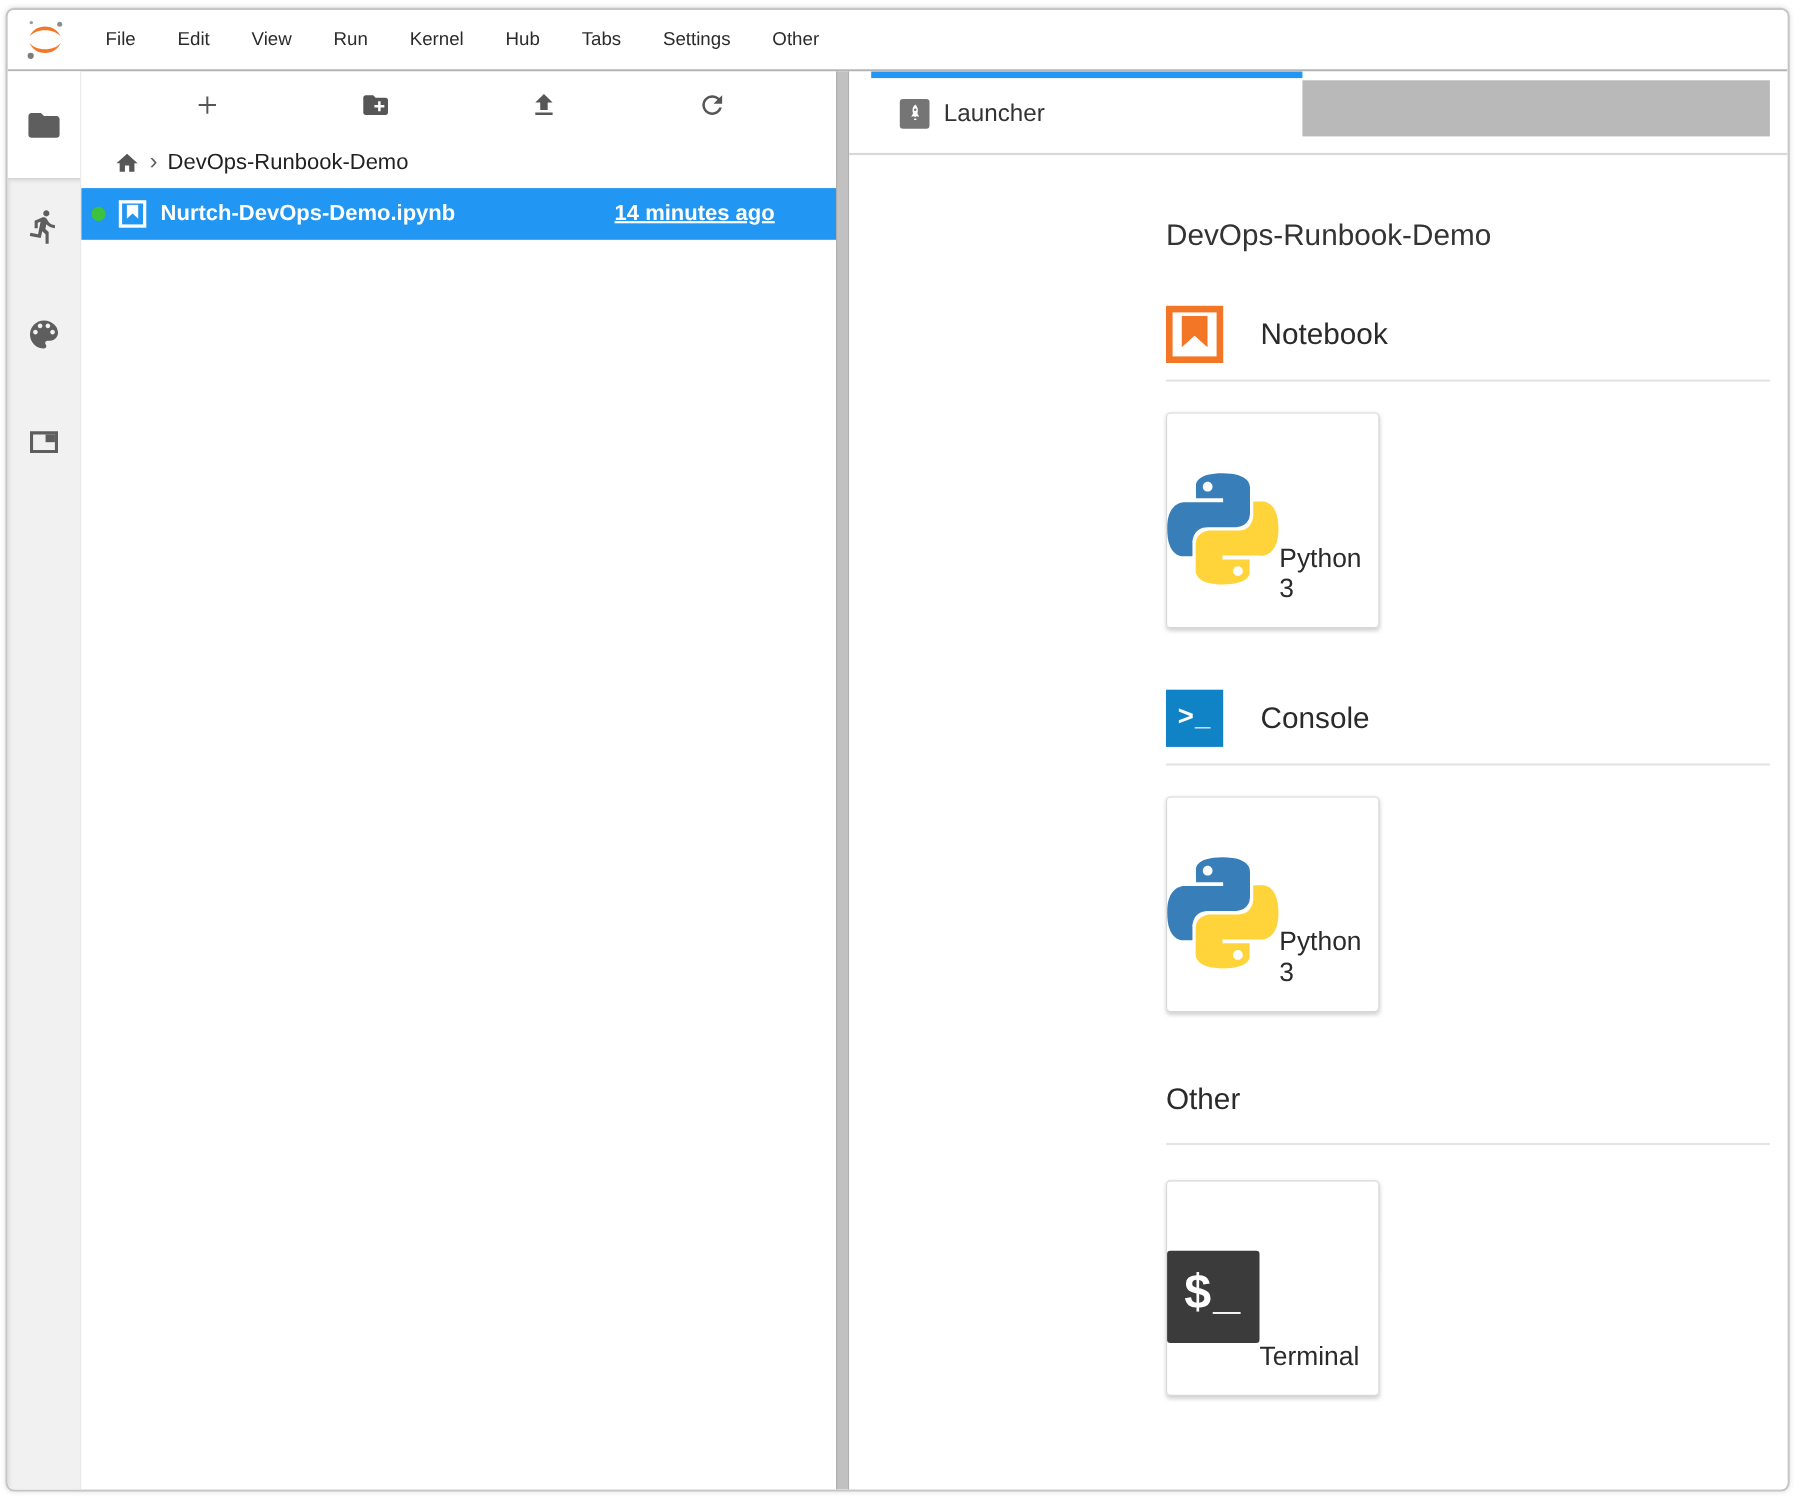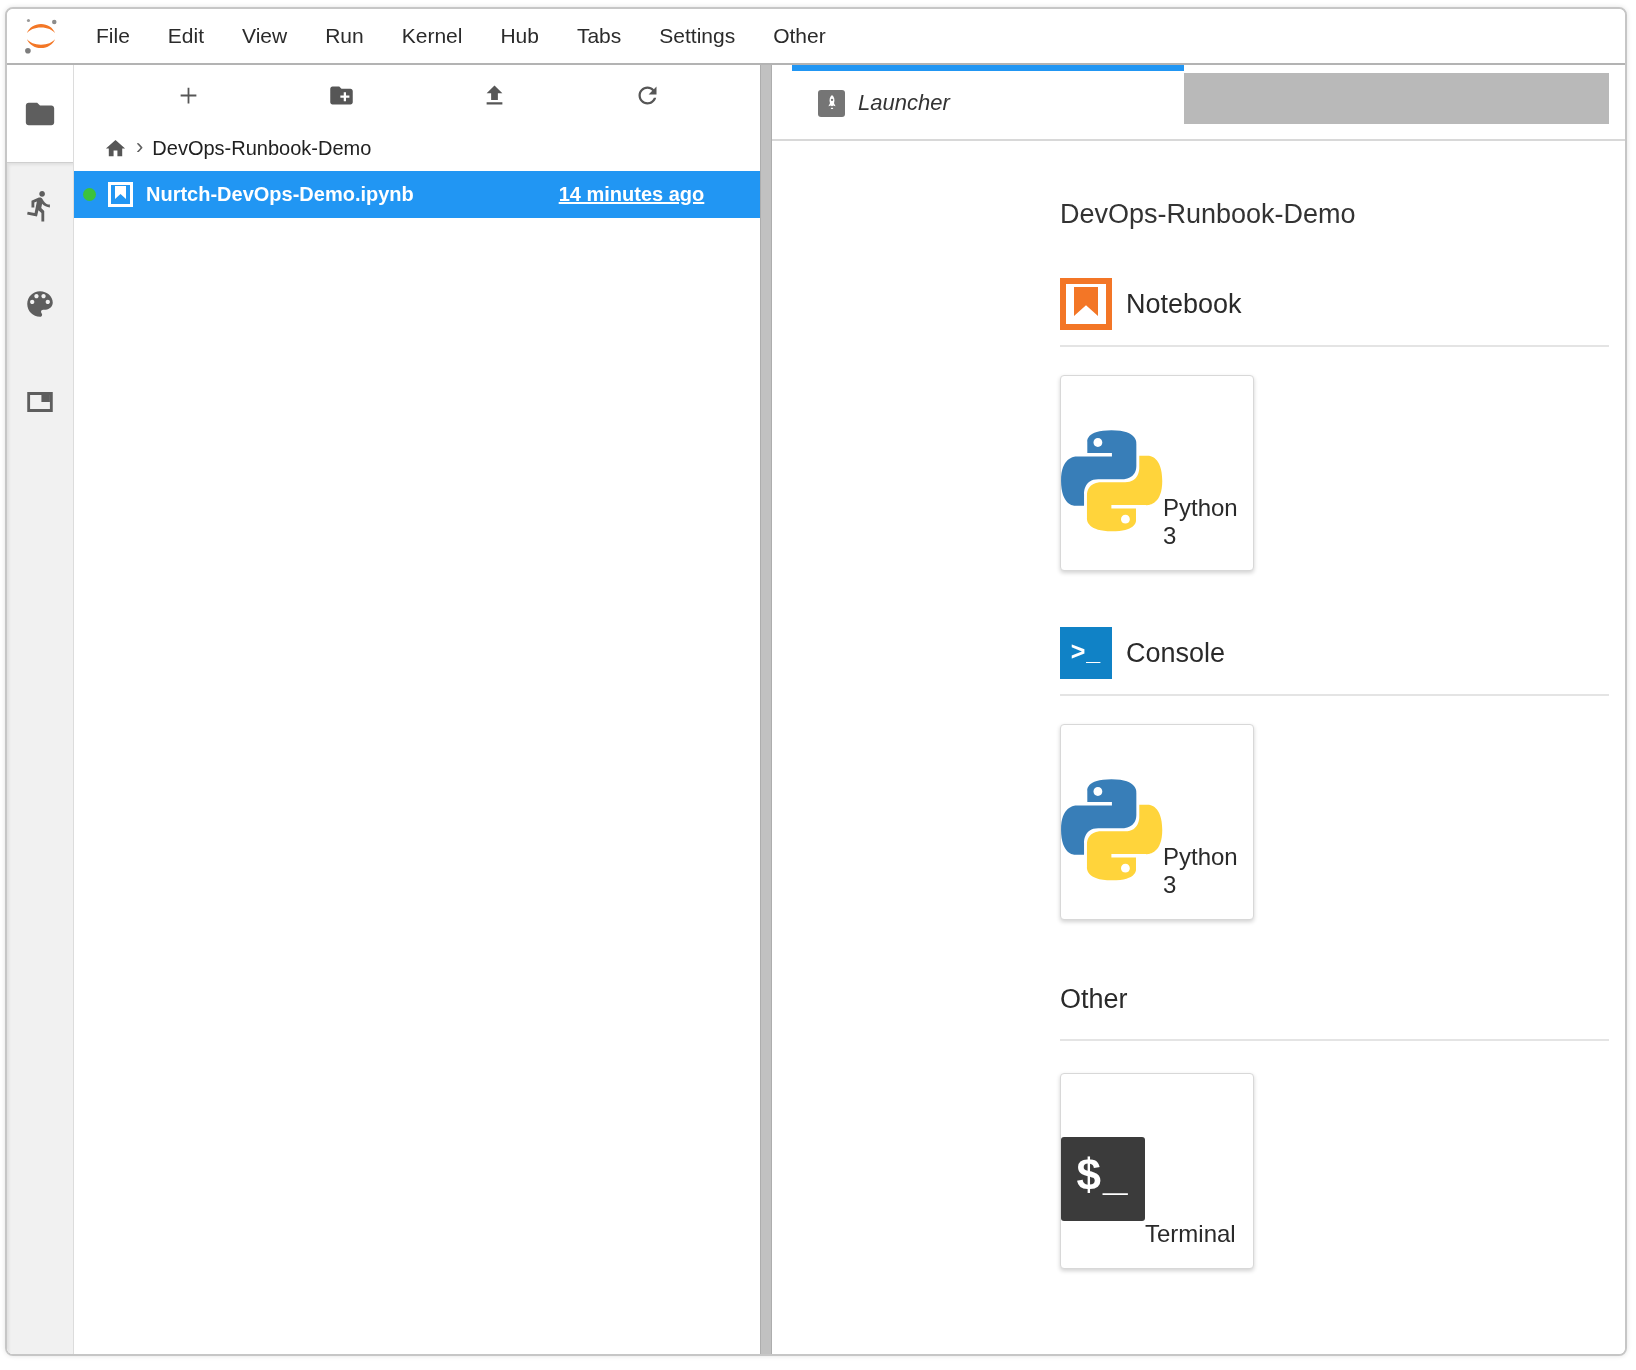--- a/index.html
+++ b/index.html
@@ -24,21 +24,21 @@
     position:absolute;left:5px;top:7px;width:1622px;height:1349px;
     border:2px solid #c6c6c6;border-radius:8px;background:#fff;overflow:hidden;
     box-shadow:0 0 5px rgba(0,0,0,.12);
     display:flex;flex-direction:column;
   }
 
   
   .menubar{height:56px;flex:0 0 56px;display:flex;align-items:center;
     padding-left:14px;border-bottom:2px solid #b3b3b3;background:#fff;}
   .logo{width:40px;height:40px;margin-right:16px;flex:0 0 auto;}
-  .menu-item{font-size:21px;color:#2b2b2b;padding:0 19px;white-space:nowrap;cursor:default;}
+  .menu-item{font-size:17px;color:#2b2b2b;padding:0 19px;white-space:nowrap;cursor:default;}
 
   
   .main{flex:1;display:flex;min-height:0;}
 
   
   .sidebar{width:67px;flex:0 0 67px;display:flex;flex-direction:column;background:#fff;
     border-right:1px solid #dcdcdc;}
   .sidebar-active-tab{height:97px;display:flex;align-items:center;justify-content:center;background:#fff;}
   .sidebar-rest{flex:1;background:#f1f1f1;border-top:1px solid #cfcfcf;
     box-shadow:inset 2px 2px 3px rgba(0,0,0,.07);
@@ -75,34 +75,34 @@
 
   
   .splitter{width:12px;flex:0 0 12px;background:#c1c1c1;
     border-left:1px solid #adadad;border-right:1px solid #adadad;cursor:col-resize;}
 
   
   .launcher{flex:1;min-width:0;display:flex;flex-direction:column;background:#fff;}
   .tabrow{height:76px;flex:0 0 76px;display:flex;padding:0 0 4px 20px;border-bottom:2px solid #d8d8d8;}
   .tab-active{width:392px;flex:0 0 392px;height:70px;background:#fff;
     border-top:6px solid var(--accent-blue);
-    display:flex;align-items:center;gap:13px;padding-left:26px;cursor:pointer;font-style:italic;}
+    display:flex;align-items:center;gap:13px;padding-left:26px;cursor:pointer;}
   .tab-icon{width:27px;height:27px;border-radius:3px;background:#757575;
     display:flex;align-items:center;justify-content:center;flex:0 0 auto;}
   .tab-icon svg{width:20px;height:20px;}
   .tab-label{font-size:22px;color:#333;}
   .tab-fill{flex:1;margin:8px 16px 11px 0;background:var(--tabbar-gray);}
 
   .launcher-body{flex:1;overflow:hidden;padding:58px 16px 0 288px;}
   .l-title{font-size:27px;font-weight:400;color:#333;margin:0;}
   .section{margin-top:0;}
   .section.first{margin-top:48px;}
   .section.gap{margin-top:56px;}
   .section.other{margin-top:64px;}
-  .section-head{display:flex;align-items:center;gap:14px;}
+  .section-head{display:flex;align-items:center;gap:34px;}
   .section-label{font-size:27px;color:#2a2a2a;}
   .section-divider{height:2px;background:#e4e4e4;margin-top:15px;}
   .section.other .section-divider{margin-top:24px;}
   .cards{display:flex;gap:30px;margin-top:28px;}
   .section.other .cards{margin-top:32px;}
   .card{width:194px;height:196px;background:#fff;border:1px solid #d8d8d8;border-radius:4px;
     box-shadow:0 2px 4px rgba(0,0,0,.18);display:flex;flex-direction:row;align-items:center;cursor:pointer;}
   .card-icon-wrap{height:130px;margin-top:16px;display:flex;align-items:center;justify-content:center;}
   .card-label{margin-top:auto;margin-bottom:20px;font-size:24px;color:#2a2a2a;}
 

